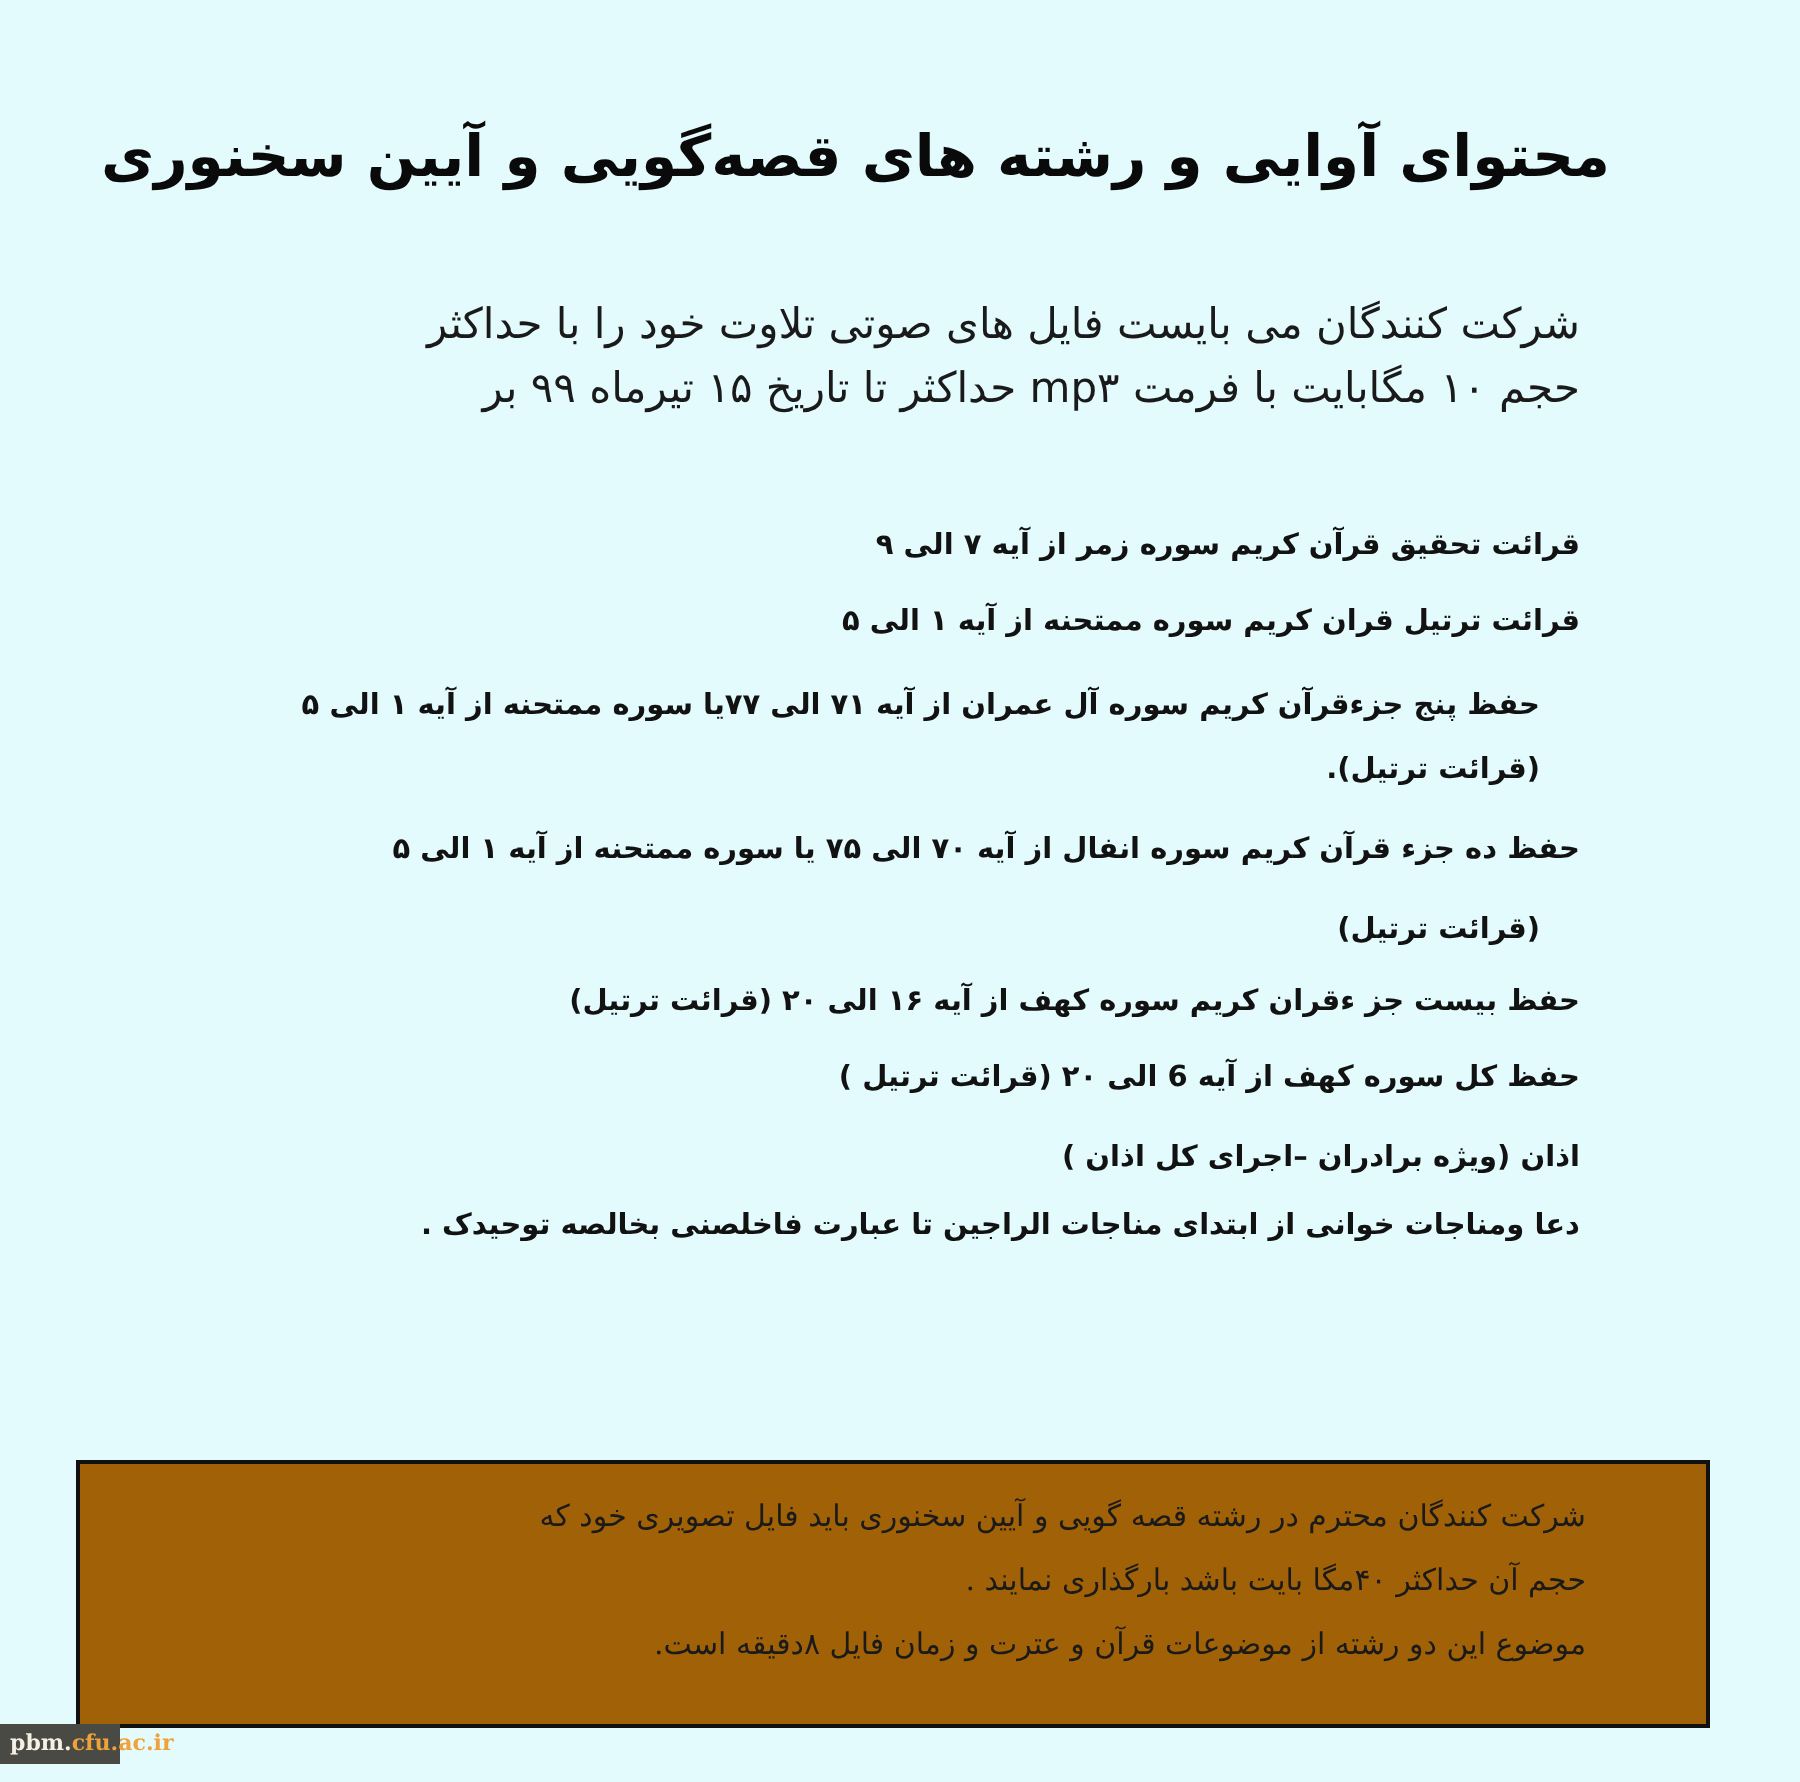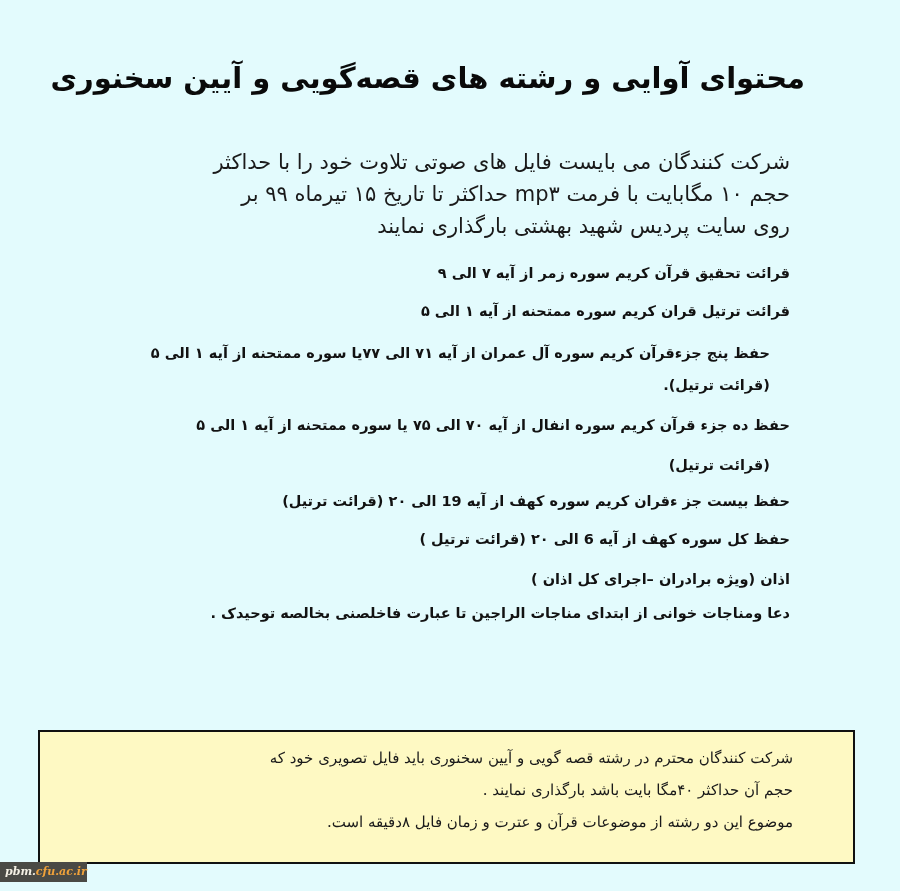--- a/index.html
+++ b/index.html
@@ -74,78 +74,76 @@
       letter-spacing: 1.5px;
     }
     .note .line { display: block; white-space: nowrap; text-align: justify; }
     .note .label { font-style: italic; }
     .box {
       position: absolute;
       left: 38px;
       top: 730px;
       width: 817px;
       height: 134px;
-      background: #fef9c3;
+      background: #a16207;
       border: 2px solid #111;
       box-sizing: border-box;
     }
     .box-text {
       position: absolute;
       right: 60px;
       top: 10px;
       width: 740px;
       font-family: "DejaVu Serif", serif;
       font-size: 15px;
       line-height: 32px;
       color: #1a1a1a;
       direction: rtl;
       text-align: right;
     }
     .box-text .line { display: block; white-space: nowrap; }
     .watermark {
       position: absolute;
       left: 0;
       top: 862px;
-      width: 87px;
+      width: 60px;
       height: 20px;
       background: #4a4a45;
       direction: ltr;
       font-family: "DejaVu Serif", serif;
-      font-style: italic;
       font-weight: bold;
       font-size: 11px;
       line-height: 20px;
       padding-left: 5px;
       box-sizing: border-box;
       white-space: nowrap;
     }
     .watermark .wm-a { color: #f4f0e4; }
     .watermark .wm-b { color: #f0a23a; }
   </style>
 </head>
 <body>
 
 <div class="page">
 
   <h1 class="title" style="margin:0;">محتوای آوایی و رشته های قصه‌گویی و آیین سخنوری</h1>
 
   <div class="intro">
     <span class="line">شرکت کنندگان می بایست فایل های صوتی تلاوت خود را با  حداکثر</span>
     <span class="line">حجم ۱۰ مگابایت با فرمت mp۳ حداکثر  تا تاریخ  ۱۵ تیرماه ۹۹ بر</span>
-    <span class="line">روی سایت پردیس شهید بهشتی بارگذاری نمایند</span>
   </div>
 
   <div class="items">
     <div class="item" style="top:0px;">قرائت تحقیق قرآن کریم سوره زمر از آیه ۷ الی ۹</div>
     <div class="item" style="top:38px;">قرائت ترتیل قران کریم  سوره  ممتحنه از آیه ۱ الی ۵</div>
     <div class="item" style="top:80px; right:20px;">حفظ پنج جزءقرآن کریم سوره آل عمران از آیه ۷۱ الی ۷۷یا سوره  ممتحنه از آیه ۱ الی ۵</div>
     <div class="item" style="top:112px; right:20px;">(قرائت ترتیل).</div>
     <div class="item" style="top:152px;">حفظ ده جزء قرآن کریم سوره انفال از آیه ۷۰ الی ۷۵  یا سوره ممتحنه از آیه ۱ الی ۵</div>
     <div class="item" style="top:192px; right:20px;">(قرائت ترتیل)</div>
-    <div class="item" style="top:228px;">حفظ بیست جز ءقران کریم سوره کهف از آیه 19 الی ۲۰ (قرائت ترتیل)</div>
+    <div class="item" style="top:228px;">حفظ بیست جز ءقران کریم سوره کهف از آیه ۱۶ الی ۲۰ (قرائت ترتیل)</div>
     <div class="item" style="top:266px;">حفظ کل سوره  کهف از آیه 6 الی ۲۰ (قرائت ترتیل )</div>
     <div class="item" style="top:306px;">اذان (ویژه برادران –اجرای کل اذان )</div>
     <div class="item" style="top:340px;">دعا ومناجات خوانی از ابتدای مناجات الراجین تا عبارت فاخلصنی بخالصه توحیدک .</div>
   </div>
 
 
   <div class="box">
     <div class="box-text">
       <span class="line">شرکت کنندگان محترم در رشته قصه گویی و آیین سخنوری باید فایل تصویری  خود که</span>
       <span class="line">حجم آن حداکثر ۴۰مگا بایت  باشد بارگذاری نمایند .</span>

